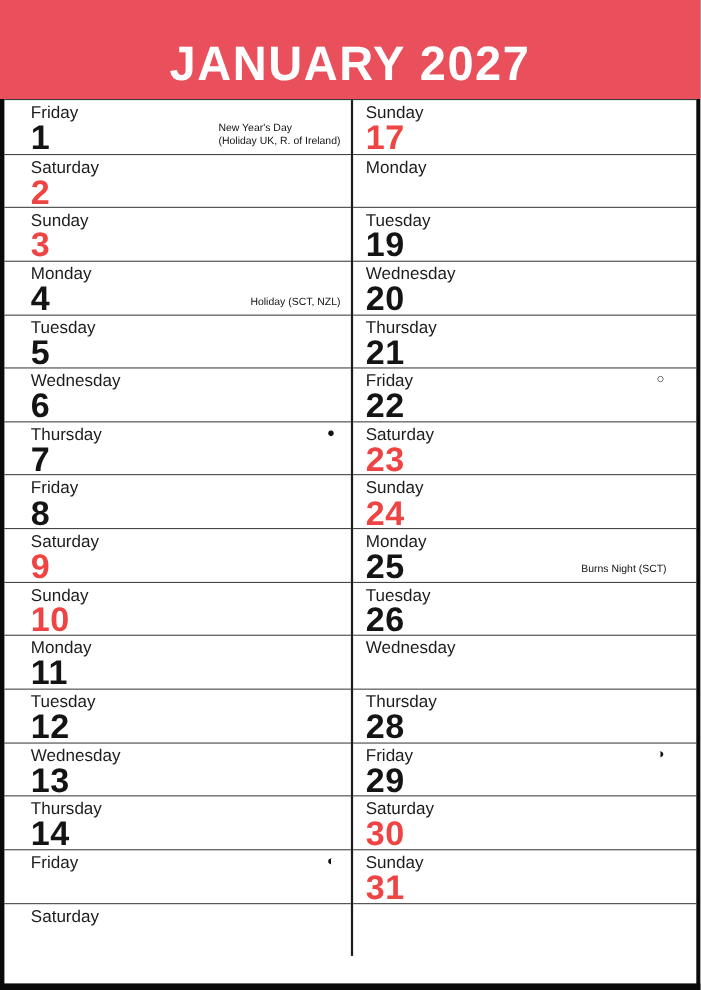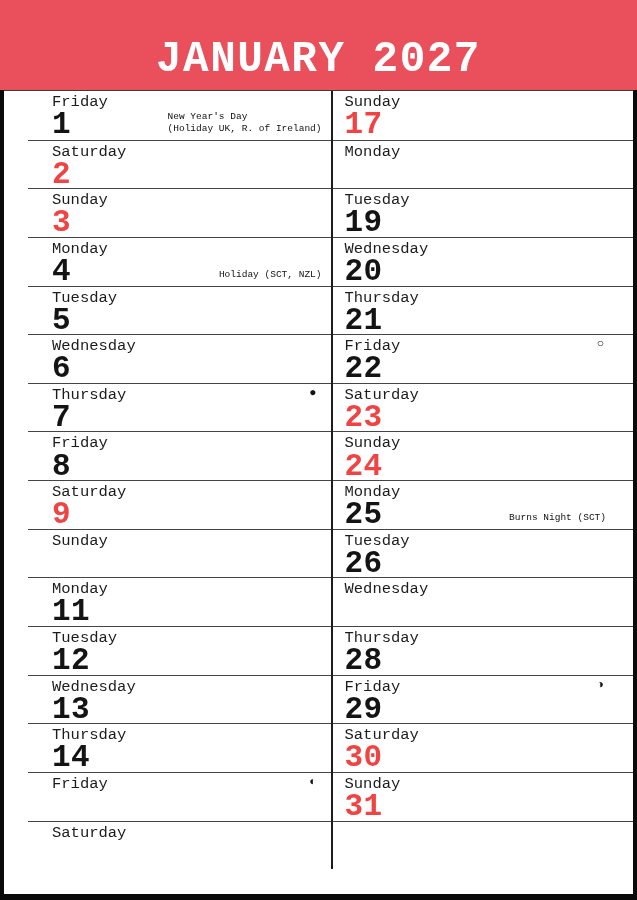--- a/index.html
+++ b/index.html
@@ -3,21 +3,21 @@
 <meta charset="utf-8">
 <style>
   html, body { margin: 0; padding: 0; background: #ffffff; }
   * { box-sizing: border-box; }
   .page {
     position: relative;
     width: 637px;
     height: 900px;
     background: #ffffff;
     overflow: hidden;
-    font-family: Liberation Mono, monospace;
+    font-family: Liberation Sans, sans-serif;
   }
   .frame {
     position: absolute;
     left: 0; top: 0; right: 0; bottom: 0;
     border-left: 4px solid #0a0a0a;
     border-right: 4px solid #0a0a0a;
     border-bottom: 6px solid #0a0a0a;
     z-index: 1;
     pointer-events: none;
   }
@@ -43,21 +43,20 @@
     transform: scaleX(0.97);
   }
   .grid {
     position: absolute;
     top: 90px;
     left: 4px;
     right: 4px;
     display: flex;
     border-top: 1px solid #3a3a3a;
     z-index: 1;
-    padding-left: 24px;
   }
   .col { width: 50%; }
   .col-right { border-left: 2px solid #1c1c1c; }
   .cell {
     position: relative;
     height: 48.65px;
   }
   .cell + .cell { border-top: 1px solid #454545; }
   .day-name {
     padding: 3px 0 0 24px;
@@ -143,20 +142,21 @@
         <div class="cell">
     <div class="day-name">Friday</div>
     <div class="day-number">8</div>
   </div>
         <div class="cell weekend">
     <div class="day-name">Saturday</div>
     <div class="day-number">9</div>
   </div>
         <div class="cell weekend">
     <div class="day-name">Sunday</div>
+    <div class="day-number">10</div>
   </div>
         <div class="cell">
     <div class="day-name">Monday</div>
     <div class="day-number">11</div>
   </div>
         <div class="cell">
     <div class="day-name">Tuesday</div>
     <div class="day-number">12</div>
   </div>
         <div class="cell">

